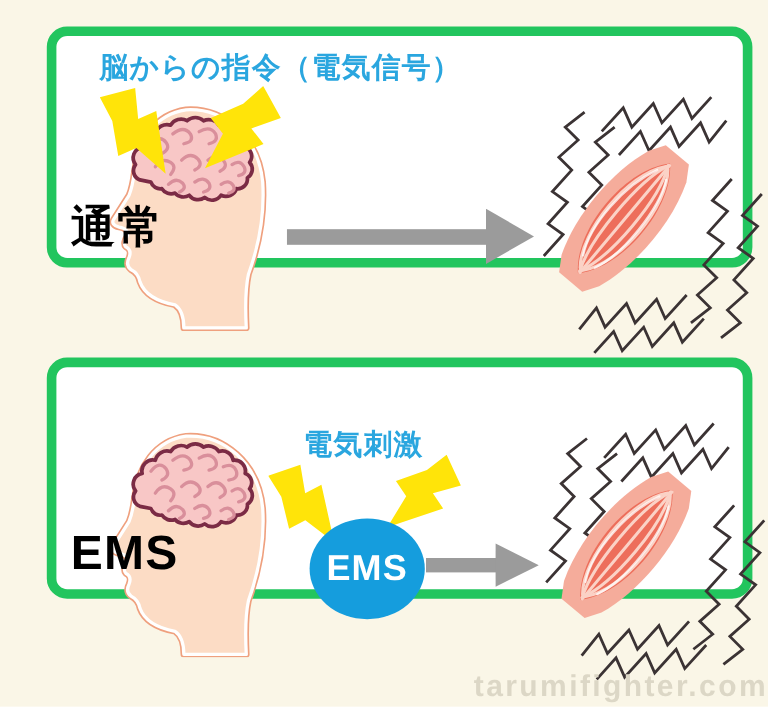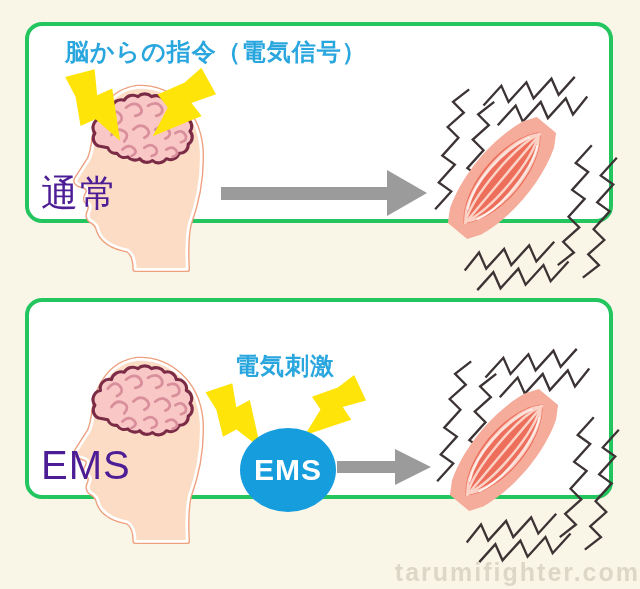--- a/index.html
+++ b/index.html
@@ -3,34 +3,34 @@
 <meta charset="utf-8">
 <style>
   html,body{margin:0;padding:0;}
   .stage{
     position:relative;width:640px;height:589px;overflow:hidden;
     background:#faf6e7;
     font-family:"Liberation Sans","DejaVu Sans",sans-serif;
   }
   .defs{position:absolute;width:0;height:0;}
   .panel{
-    position:absolute;left:25px;width:588px;height:201px;box-sizing:border-box;
-    background:#ffffff;border:4px solid #22c55e;border-radius:17px;
+    position:absolute;left:39px;width:588px;height:201px;box-sizing:border-box;
+    background:#ffffff;border:8px solid #22c55e;border-radius:17px;
   }
   .panel-normal{top:22px;}
   .panel-ems{top:298px;}
   .caption{
     position:absolute;color:#2aa6df;font-size:24px;font-weight:700;
     white-space:nowrap;letter-spacing:1px;
   }
   .panel-normal .caption{left:36px;top:10px;}
   .panel-ems .caption{left:206px;top:48px;}
   .panel-label{
-    position:absolute;left:12px;bottom:4px;font-size:37px;color:#4c1d95;
-    letter-spacing:2px;line-height:1.1;
+    position:absolute;left:12px;bottom:4px;font-size:37px;color:#000000;
+    letter-spacing:2px;line-height:1.1;font-weight:bold;
   }
   .panel-ems .panel-label{font-size:40px;bottom:8px;letter-spacing:1px;}
   .head{position:absolute;width:152px;height:190px;}
   .panel-normal .head{left:32px;top:56px;}
   .panel-ems .head{left:32px;top:52px;}
   .bolt{position:absolute;width:56px;height:92px;}
   .bolt-tl{left:40px;top:36px;transform:rotate(-38deg);}
   .bolt-tr{left:122px;top:34px;transform:rotate(38deg);}
   .bolt-l{left:182px;top:74px;width:52px;height:86px;transform:rotate(-42deg);}
   .bolt-r{left:276px;top:64px;width:52px;height:86px;transform:rotate(42deg);}

